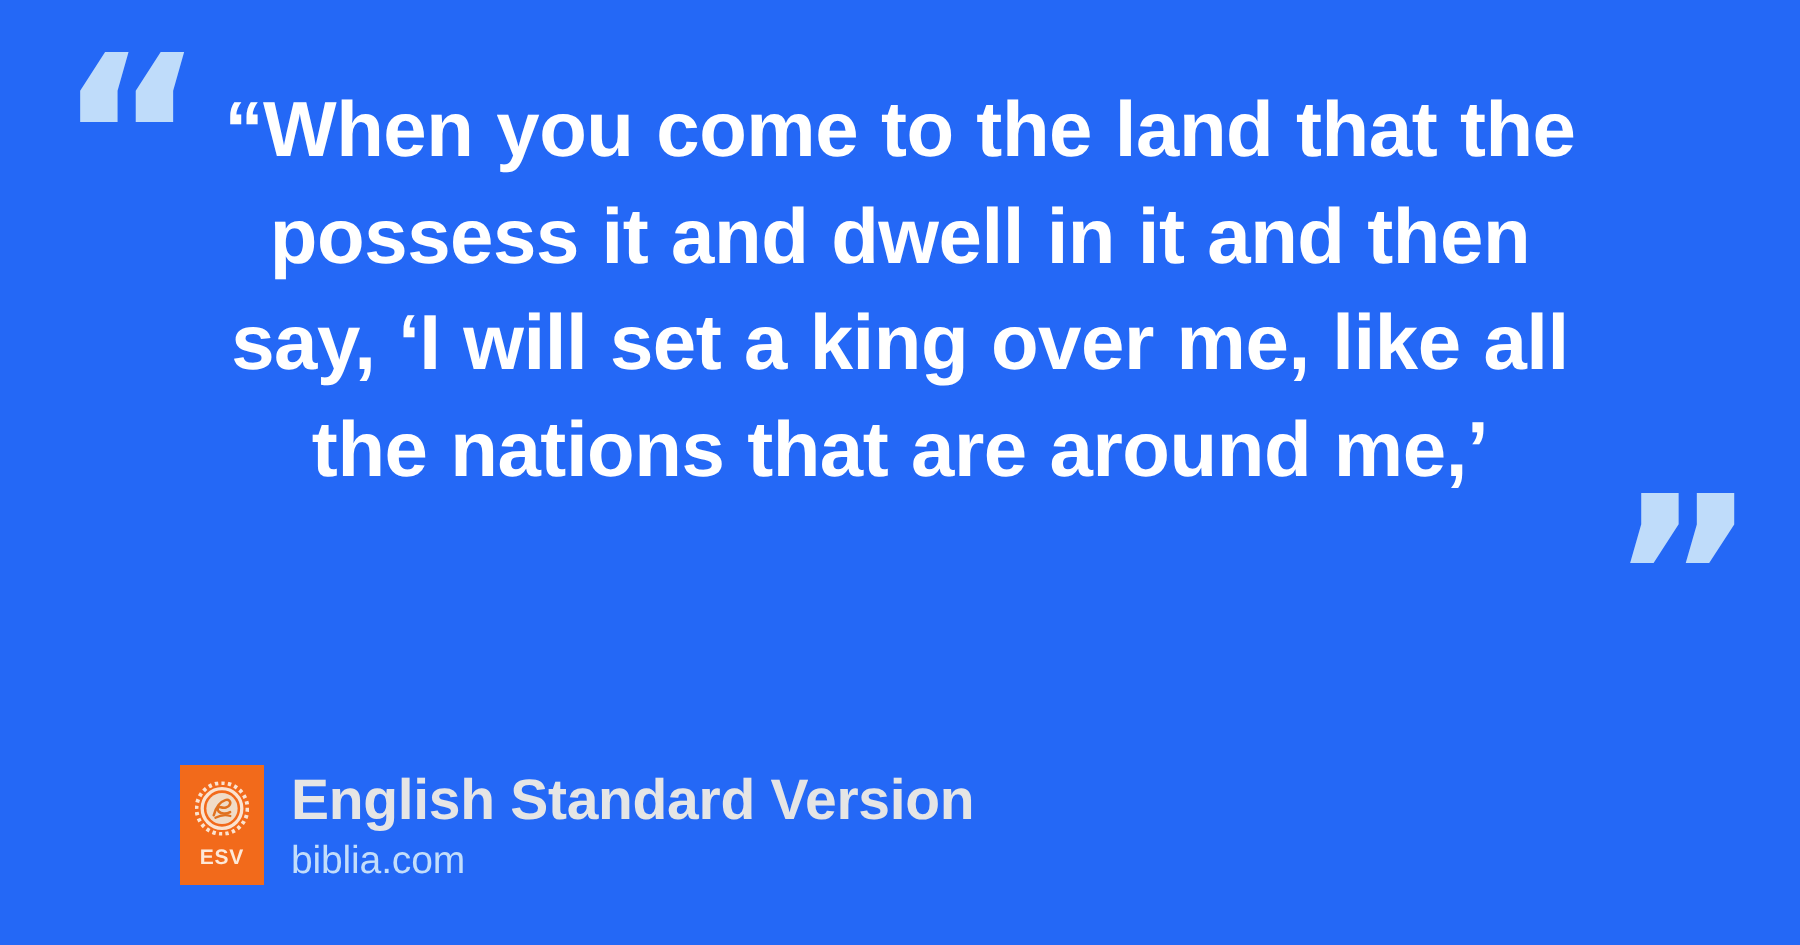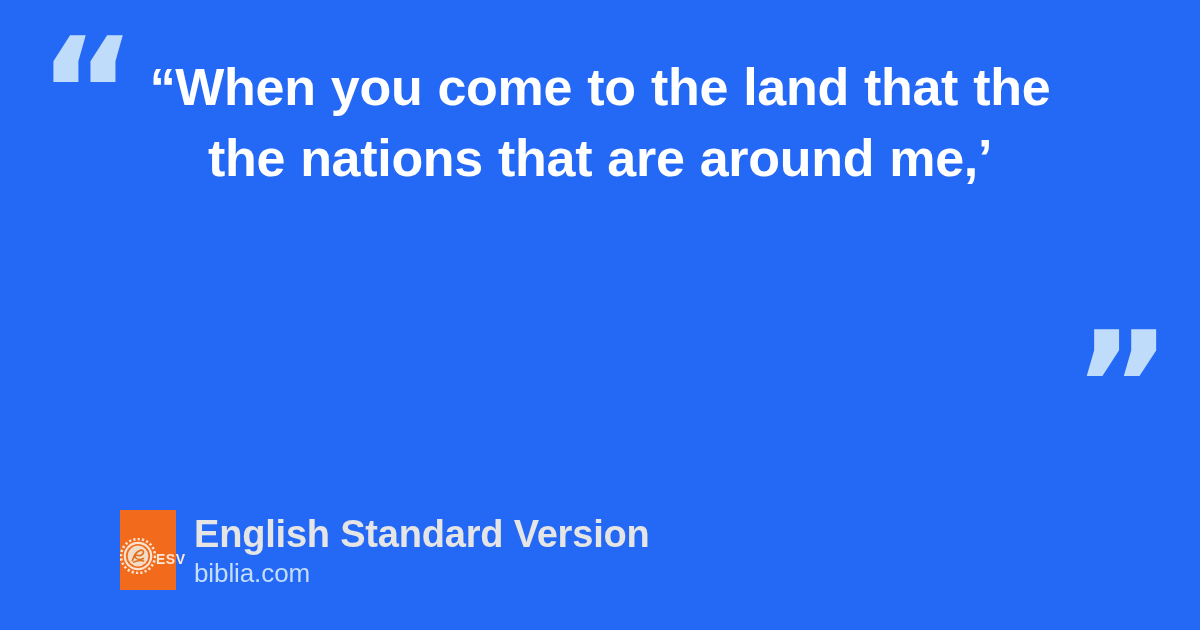--- a/index.html
+++ b/index.html
@@ -71,21 +71,21 @@
     display: flex;
     align-items: center;
     gap: 18px;
   }
 
   .esv-logo {
     width: 56px;
     height: 80px;
     background: #F26A1B;
     display: flex;
-    flex-direction: row;
+    flex-direction: column;
     align-items: center;
     justify-content: flex-start;
     padding-top: 11px;
     box-sizing: border-box;
     flex: 0 0 auto;
   }
   .esv-seal {
     width: 36px;
     height: 36px;
     position: relative;
@@ -125,20 +125,22 @@
 </style>
 </head>
 <body>
 
 <div class="card">
 
   <div class="deco-quote deco-quote-open">“</div>
 
   <div class="quote-block">
     <p class="quote-text">“When you come to the land that the</p>
+    <p class="quote-text">possess it and dwell in it and then</p>
+    <p class="quote-text">say, ‘I will set a king over me, like all</p>
     <p class="quote-text">the nations that are around me,’</p>
   </div>
 
   <div class="deco-quote deco-quote-close">”</div>
 
   <div class="attribution">
 
     <div class="esv-logo">
       <span class="esv-seal">
         <svg width="36" height="36" viewBox="0 0 36 36" aria-hidden="true">

